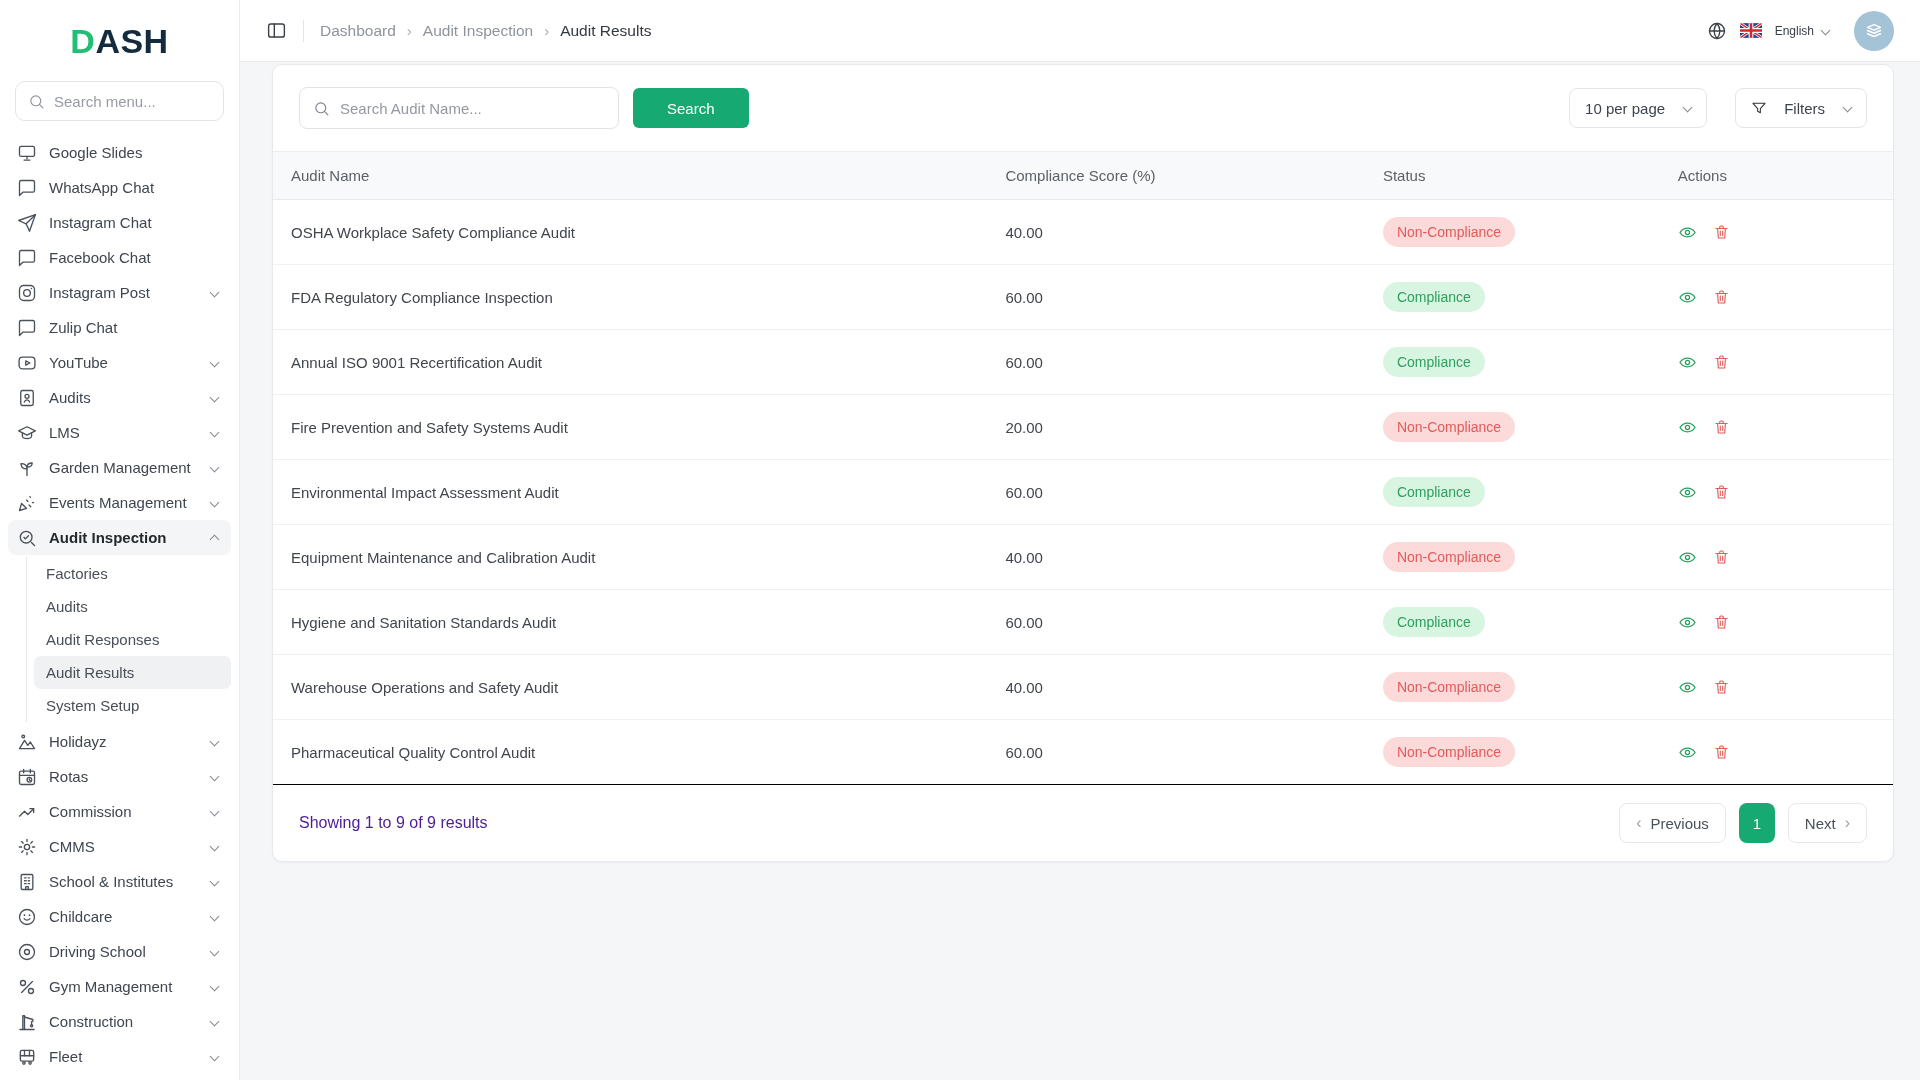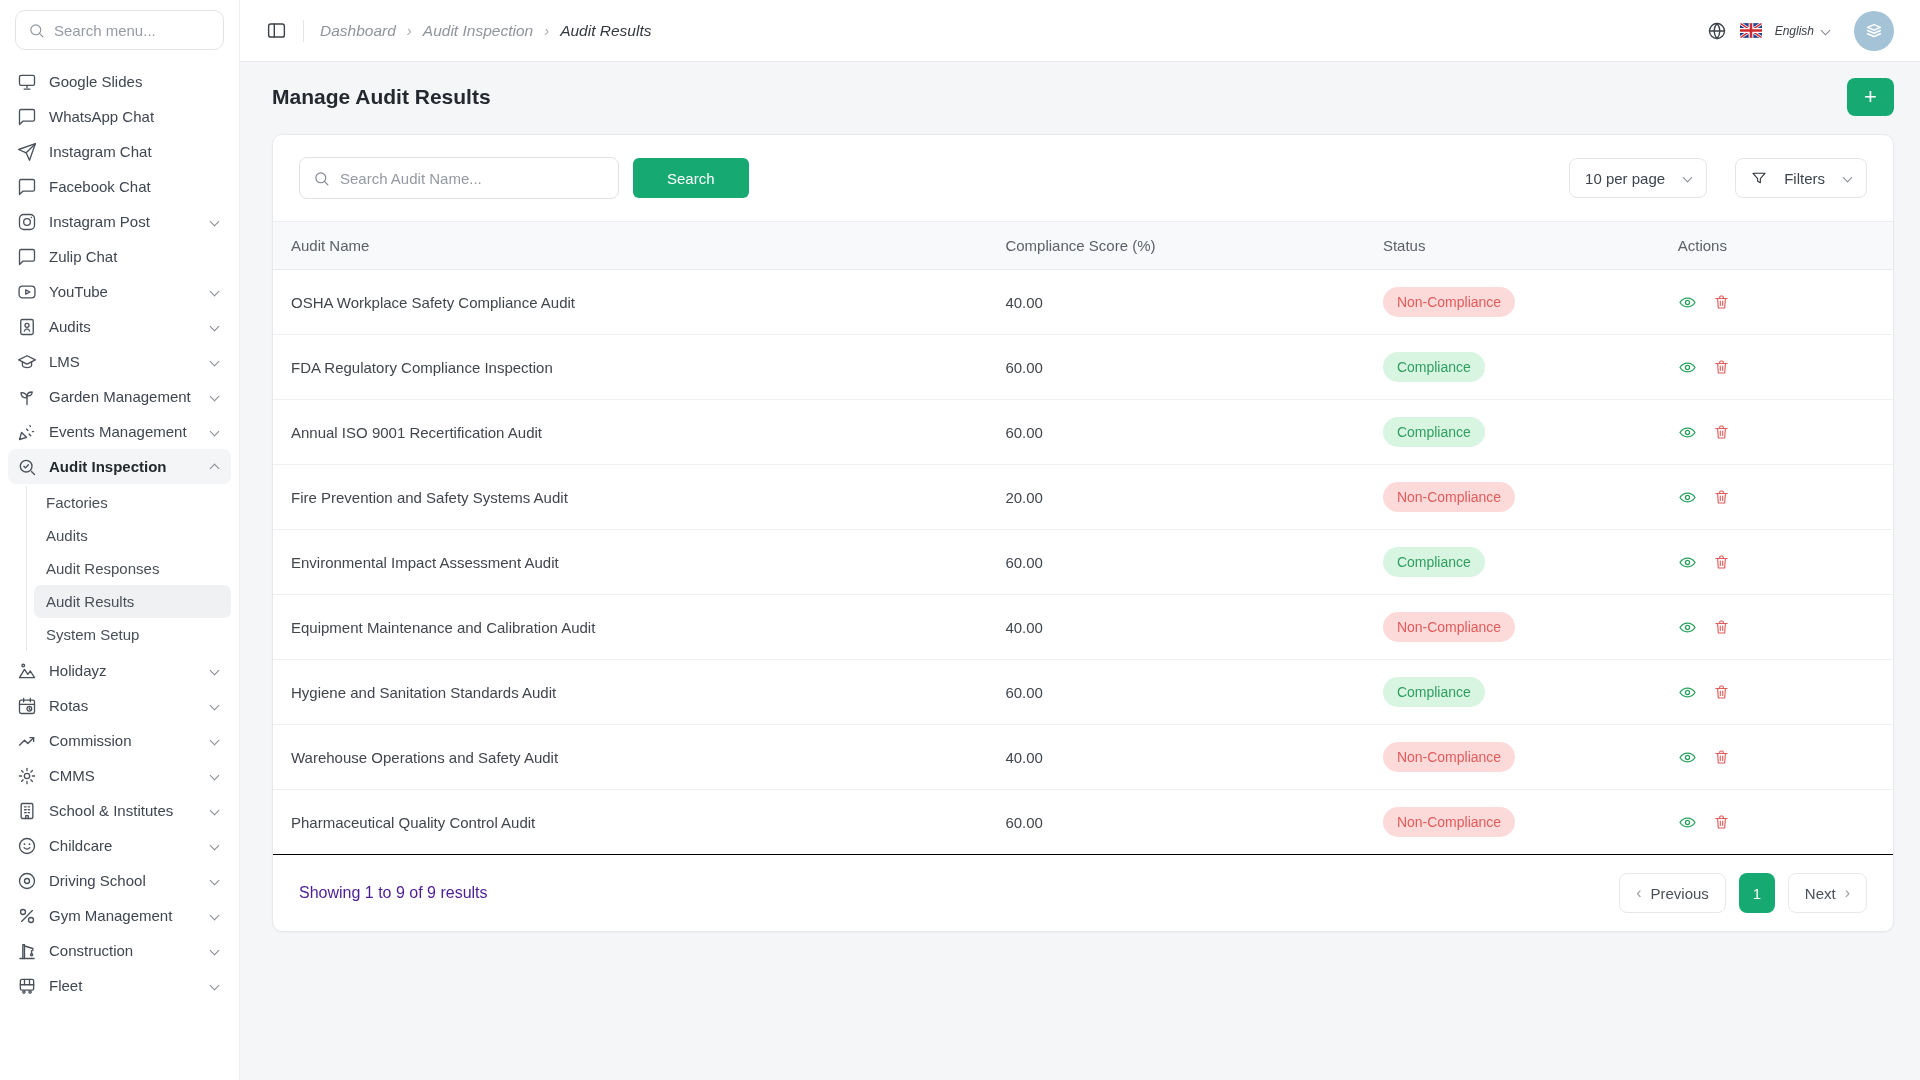--- a/index.html
+++ b/index.html
@@ -23,21 +23,21 @@
   .menu-item .mi-label { flex:1; white-space:nowrap; overflow:hidden; }
   .menu-item.active { background:#f4f5f6; color:#24292e; font-weight:600; }
   .chev { width:7px; height:7px; border-right:1.6px solid #858b93; border-bottom:1.6px solid #858b93; transform:rotate(45deg); margin-right:4px; flex-shrink:0; }
   .chev.up { transform:rotate(225deg); margin-top:4px; }
   .submenu { margin:2px 0 2px 18px; border-left:1px solid #e4e6ea; padding-left:7px; }
   .sub-item { height:33px; display:flex; align-items:center; padding:0 12px; font-size:15px; color:#494f57; border-radius:7px; cursor:pointer; white-space:nowrap; }
   .sub-item.active { background:#f0f1f3; }
 
   
   .main { flex:1; display:flex; flex-direction:column; }
-  .topbar { height:62px; background:#fff; border-bottom:1px solid #e8eaee; display:flex; align-items:center; padding:0 26px 0 26px; flex-shrink:0;font-style:italic; }
+  .topbar { height:62px; background:#fff; border-bottom:1px solid #e8eaee; display:flex; align-items:center; padding:0 26px 0 26px; flex-shrink:0; }
   .tb-toggle { color:#3a4046; cursor:pointer; display:flex; }
   .tb-divider { width:1px; height:22px; background:#e3e5e9; margin:0 16px; }
   .crumbs { display:flex; align-items:center; gap:11px; font-size:15.5px; }
   .crumb { color:#8f949b; cursor:pointer; }
   .crumb.last { color:#33383f; font-weight:500; }
   .crumb-sep { color:#a7acb3; font-size:15px; }
   .tb-right { margin-left:auto; display:flex; align-items:center; gap:13px; }
   .globe { color:#3a4046; cursor:pointer; }
   .flag { border-radius:2px; overflow:hidden; cursor:pointer; display:flex; }
   .lang { font-size:12px; color:#3a4046; cursor:pointer; display:flex; align-items:center; gap:8px; }
@@ -77,20 +77,23 @@
   .pg-btn { height:40px; background:#fff; border:1px solid #e6e8ec; border-radius:8px; padding:0 16px; font-size:15px; color:#4a5058; font-family:inherit; cursor:pointer; display:flex; align-items:center; gap:9px; }
   .pg-arrow { color:#9ba1a8; font-size:16px; }
   .pg-num { width:36px; height:40px; border:none; border-radius:8px; background:var(--green,#16a972); color:#fff; font-size:15px; font-family:inherit; cursor:pointer; }
 </style>
 </head>
 <body>
 
 <div class="app">
 
   <aside class="sidebar">
+    <div class="logo">
+      <span class="logo-d">D</span><span class="logo-rest">ASH</span>
+    </div>
     <div class="menu-search">
       <span>
         <svg class="ico" width="17" height="17" viewBox="0 0 24 24">
             <circle cx="11" cy="11" r="7"></circle>
             <path d="M21 21l-4.5-4.5"></path>
           </svg>
       </span>
       <input placeholder="Search menu..." style="">
     </div>
     <nav class="menu" id="menu">
@@ -385,24 +388,20 @@
         <span class="avatar">
           <svg class="ico" width="22" height="22" viewBox="0 0 24 24" style="color:#fff">
               <path d="M12 5l7 3-7 3-7-3z"></path>
               <path d="M5 11.5l7 3 7-3"></path>
               <path d="M5 15l7 3 7-3"></path>
             </svg>
         </span>
       </div>
     </header>
 
-    <div class="page-head">
-      <h1 class="page-title">Manage Audit Results</h1>
-      <button class="add-btn">+</button>
-    </div>
 
     <section class="card">
 
       <div class="toolbar">
         <div class="search-box">
           <span>
             <svg class="ico" width="17" height="17" viewBox="0 0 24 24">
                 <circle cx="11" cy="11" r="7"></circle>
                 <path d="M21 21l-4.5-4.5"></path>
               </svg>

